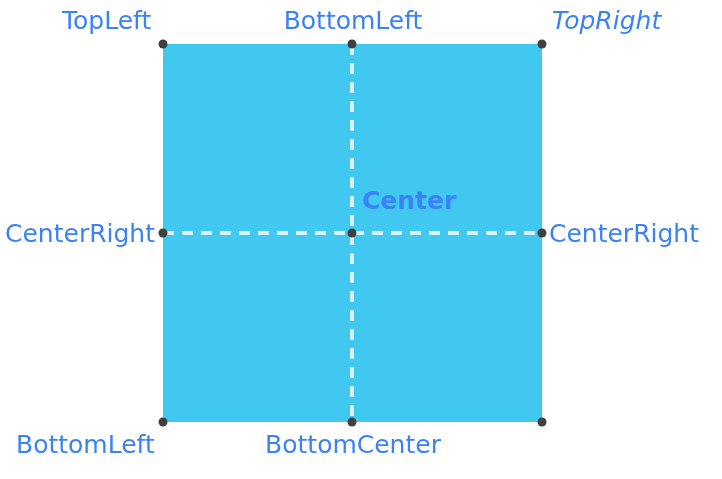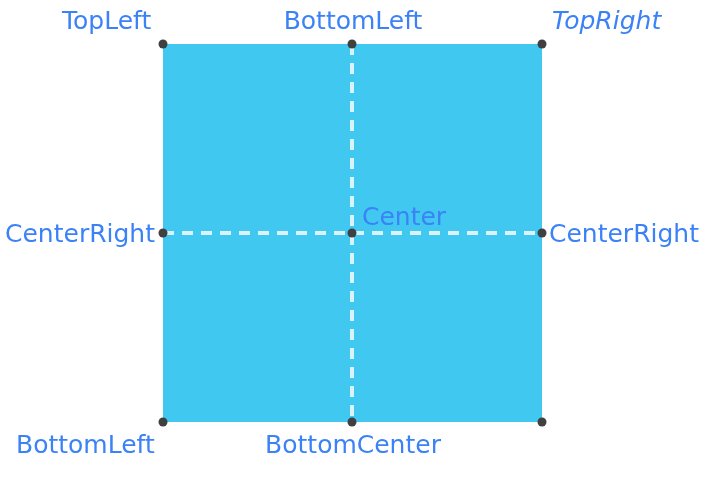--- a/index.html
+++ b/index.html
@@ -68,21 +68,21 @@
     font-size: 25px;
     line-height: 1;
     color: #3b82f6;
     white-space: nowrap;
     text-align: center;
   }
   .lbl-topleft      { left: 62px;  top: 8px; }
   .lbl-topcenter    { left: 353px; top: 8px; transform: translateX(-50%); }
   .lbl-topright     { left: 552px; top: 8px; font-style: italic; }
   .lbl-centerleft   { left: 155px; top: 221px; transform: translateX(-100%); }
-  .lbl-center       { left: 362px; top: 204px; }
+  .lbl-center       { left: 362px; top: 188px; font-weight: bold; }
   .lbl-centerright  { left: 549px; top: 221px; }
   .lbl-bottomleft   { left: 16px;  top: 432px; }
   .lbl-bottomcenter { left: 353px; top: 432px; transform: translateX(-50%); }
   .lbl-bottomright  { left: 552px; top: 432px; }
 </style>
 </head>
 <body>
 
 <div id="stage">
 

